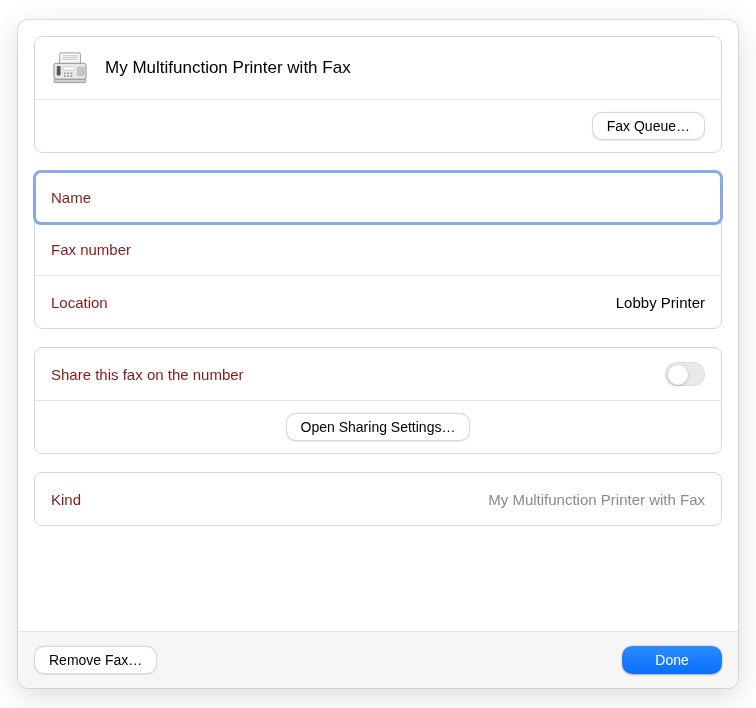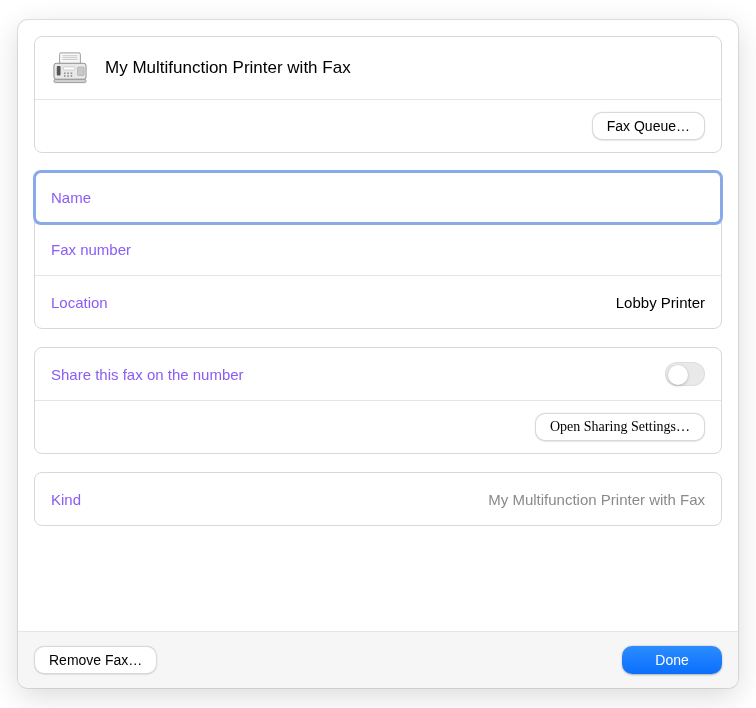--- a/index.html
+++ b/index.html
@@ -71,21 +71,21 @@
       justify-content: space-between;
       padding: 14px 16px;
       border-bottom: 1px solid #e5e5e5;
       min-height: 52px;
     }
     .row:last-child {
       border-bottom: none;
     }
     .row-label {
       font-size: 15px;
-      color: #8b5cf6;
+      color: #7f1d1d;
     }
     .row-value {
       font-size: 15px;
       color: #000;
       text-align: right;
     }
     .row-value.dimmed {
       color: #8a8a8a;
     }
 
@@ -119,23 +119,22 @@
       top: 2px;
       width: 20px;
       height: 20px;
       background: #fff;
       border-radius: 50%;
       box-shadow: 0 1px 3px rgba(0,0,0,0.2), 0 0 0 0.5px rgba(0,0,0,0.05);
     }
 
     .sharing-button-row {
       display: flex;
-      justify-content: flex-end;
+      justify-content: center;
       padding: 12px 16px;
-      font-family: Liberation Serif, serif;
     }
 
     
     .btn {
       display: inline-flex;
       align-items: center;
       justify-content: center;
       background: #fff;
       border: 0.5px solid rgba(0,0,0,0.15);
       border-radius: 10px;

